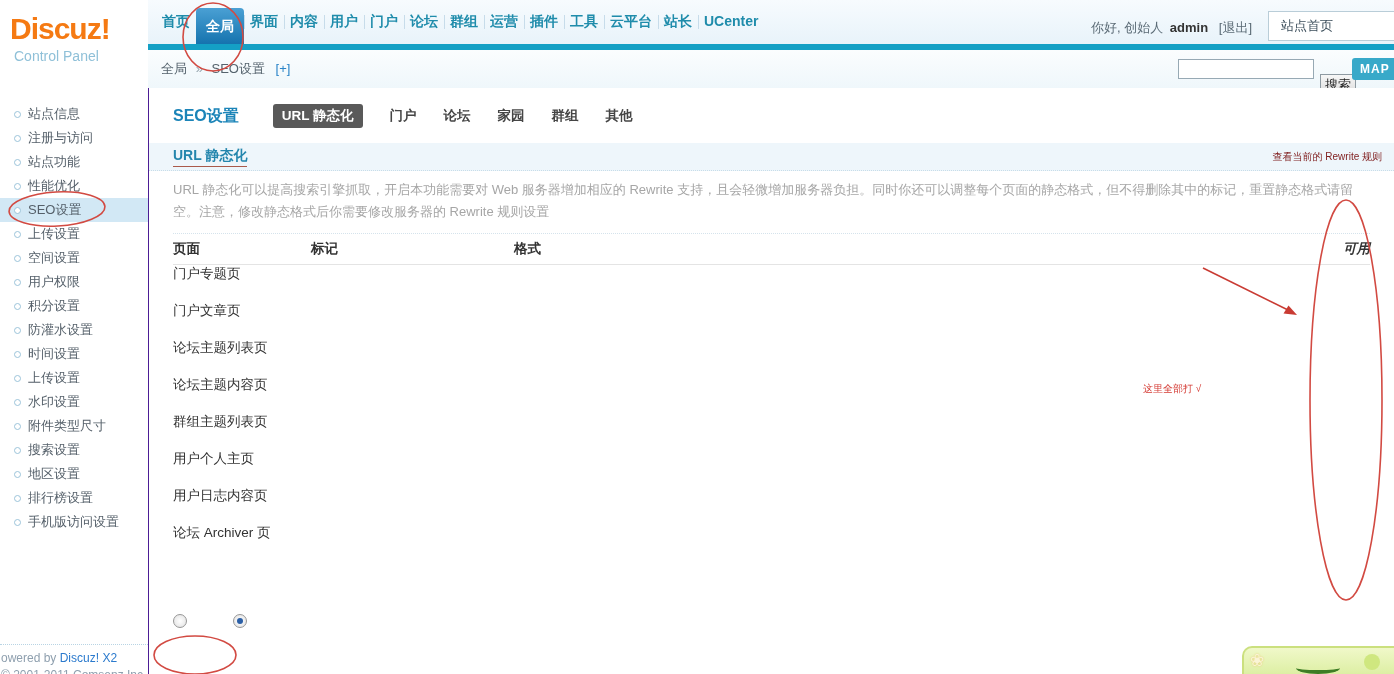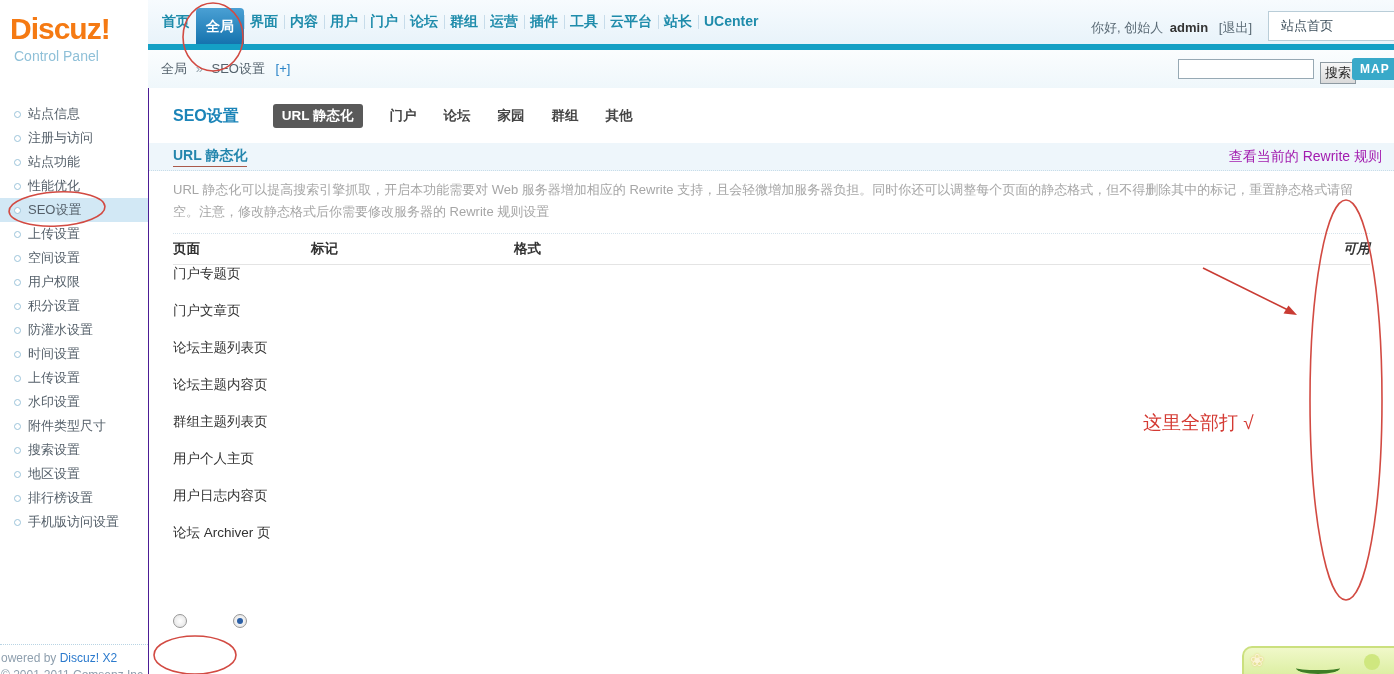--- a/index.html
+++ b/index.html
@@ -28,21 +28,21 @@
         padding-left:12px;border:1px solid #b9cdd8;background:#fff;font-size:13px;color:#3d4f5c;cursor:pointer;}
 
   .teal-bar{position:absolute;left:148px;right:0;top:44px;height:6px;background:#14a0c5;}
 
   .crumb-row{position:absolute;left:148px;right:0;top:50px;height:38px;background:linear-gradient(#fbfdfe,#eff7fb);}
   .crumbs{position:absolute;left:13px;top:0;line-height:38px;font-size:13px;color:#55636d;}
   .crumb-sep{color:#9aa9b2;margin:0 5px;}
   .crumb-root,.crumb-cur{color:#55636d;cursor:pointer;}
   .crumb-expand{color:#2a84c8;margin-left:7px;cursor:pointer;}
   .search-input{position:absolute;right:80px;top:9px;width:126px;height:16px;border:1px solid #97a9b4;font-size:12px;padding:1px 4px;}
-  .search-btn{position:absolute;right:38px;top:12px;width:36px;height:22px;border:1px solid #8e9aa2;
+  .search-btn{position:absolute;right:38px;top:24px;width:36px;height:22px;border:1px solid #8e9aa2;
         background:linear-gradient(#f7f7f7,#dadada);font-size:13px;color:#222;cursor:pointer;padding:0;}
   .map-btn{position:absolute;right:-14px;top:8px;width:48px;height:22px;line-height:22px;background:#38a9c9;border-radius:3px;
         color:#fff;font-weight:bold;font-size:12px;letter-spacing:1px;text-align:left;padding-left:8px;cursor:pointer;}
 
   
   .sidebar{position:absolute;left:0;top:88px;bottom:0;width:148px;background:#fff;border-right:5px solid #4c1d95;}
   .side-items{list-style:none;margin:14px 0 0 0;padding:0;}
   .side-item{position:relative;height:24px;line-height:24px;padding-left:28px;font-size:13px;color:#55606a;cursor:pointer;white-space:nowrap;}
   .side-item::before{content:"";position:absolute;left:14px;top:9px;width:5px;height:5px;border:1px solid #9cc4da;border-radius:50%;background:#fff;}
   .side-item.active{background:#d2e8f5;}
@@ -55,21 +55,21 @@
   .title-row{margin:16px 0 0 24px;display:flex;align-items:center;}
   .page-title{font-size:16px;font-weight:bold;color:#1b84b8;}
   .seo-tabs{margin-left:34px;display:flex;align-items:center;}
   .tab{font-size:13.5px;font-weight:bold;color:#454545;cursor:pointer;}
   .tab + .tab{margin-left:27px;}
   .tab.active{background:#595959;color:#fff;padding:3px 9px;border-radius:3px;}
 
   .section-bar{margin-top:15px;height:27px;background:#eef6fb;border-bottom:1px dotted #c8dde9;
         display:flex;align-items:center;justify-content:space-between;padding:0 12px 0 24px;}
   .section-title{font-size:14px;font-weight:bold;color:#2486ad;border-bottom:1px solid #aa5a4a;padding-bottom:1px;}
-  .section-link{font-size:14px;color:#a21caf;cursor:pointer;}
+  .section-link{font-size:10px;color:#7f1d1d;cursor:pointer;}
 
   .desc{margin:8px 24px 0 24px;font-size:13px;line-height:22px;color:#a6a6a6;
         border-bottom:1px dotted #d5e3ec;padding-bottom:10px;}
 
   .table{margin:0 24px;}
   .thead,.trow{display:grid;grid-template-columns:138px 203px 420px 1fr 44px;align-items:center;}
   .thead{height:30px;font-size:13.5px;font-weight:bold;color:#333;border-bottom:1px solid #e4e4e4;}
   .thead .avail-h{text-align:right;font-style:italic;}
   .trow{height:36px;border-bottom:1px dotted #cccccc;}
   .trow .page{font-size:13.5px;color:#333;}
@@ -90,21 +90,21 @@
   .rlabel{font-size:13.5px;color:#444;}
   .rlabel.green{color:#3aa035;}
   .compat-hint{margin-left:196px;font-size:13px;color:#a8a8a8;}
 
   .submit-btn{margin:15px 0 0 24px;height:22px;padding:0 8px;border:1px solid #7b7b7b;
         background:linear-gradient(#f6f6f6,#d5d5d5);font-size:13px;color:#222;cursor:pointer;
         font-family:"Liberation Sans","DejaVu Sans",sans-serif;}
 
   
   .anno-svg{position:absolute;left:0;top:0;width:1394px;height:674px;pointer-events:none;z-index:50;}
-  .anno-note{position:absolute;left:1143px;top:382px;z-index:51;color:#d43a33;font-size:19px;pointer-events:none;white-space:nowrap;margin-top:28px;}
+  .anno-note{position:absolute;left:1143px;top:382px;z-index:51;color:#d43a33;font-size:10px;pointer-events:none;white-space:nowrap;}
 
   
   .popup{position:absolute;right:0;bottom:0;width:150px;height:26px;z-index:40;
         background:linear-gradient(#f0f8c9,#ddefa4);border:2px solid #cbe07e;border-right:none;border-bottom:none;
         border-radius:10px 0 0 0;overflow:hidden;cursor:pointer;}
   .popup .flower{position:absolute;left:6px;top:2px;font-size:17px;color:#faf4d5;text-shadow:0 0 2px #e8c76a;}
   .popup .squiggle{position:absolute;left:52px;top:14px;width:44px;height:8px;border-bottom:4px solid #3e7d26;border-radius:50%;}
   .popup .dot{position:absolute;right:14px;top:6px;width:16px;height:16px;border-radius:50%;background:#cfe77f;}
 </style>
 </head>

